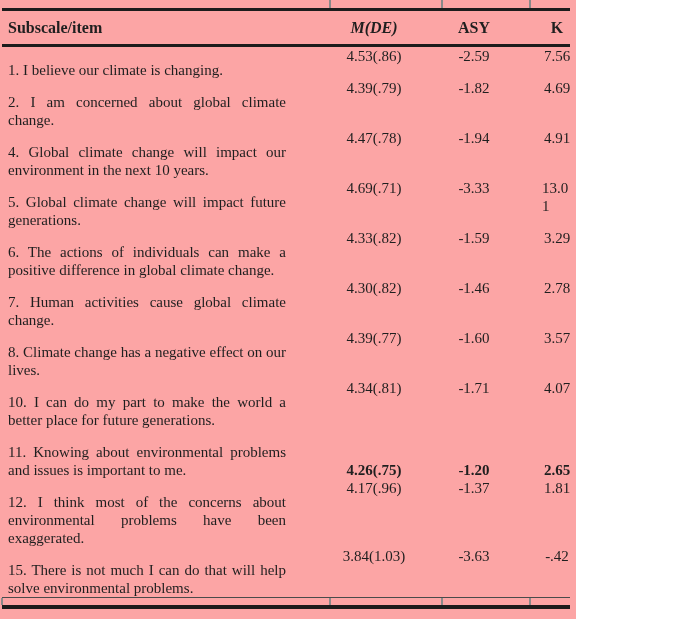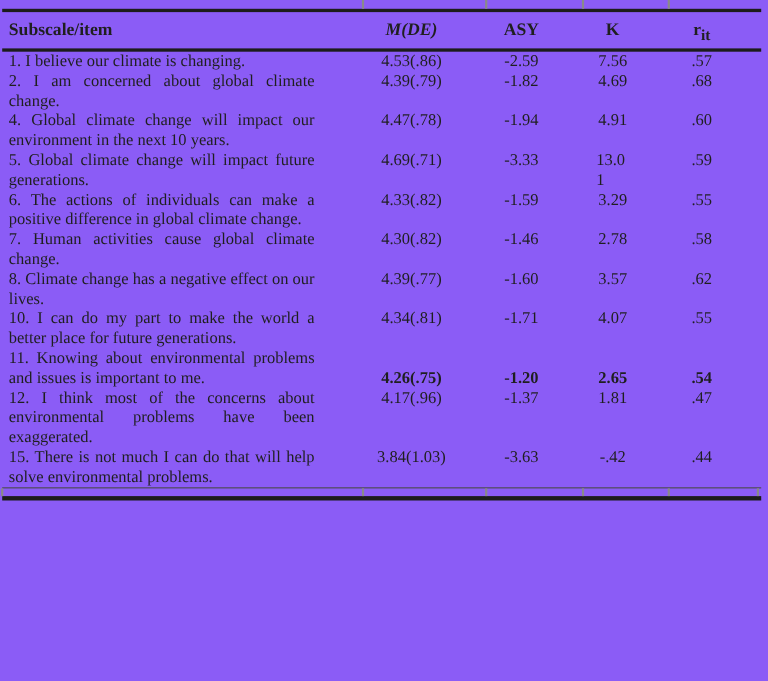--- a/index.html
+++ b/index.html
@@ -1,20 +1,20 @@
 <!DOCTYPE html>
 <html><head>
 <meta charset="utf-8">
 <style>
   html, body { margin: 0; padding: 0; background: #ffffff; }
   .page {
     position: relative;
-    width: 698px;
+    width: 576px;
     height: 619px;
-    background: #8b5cf6;
+    background: #fca5a5;
     font-family: "Liberation Serif", serif;
     color: #1f1f1f;
     overflow: hidden;
   }
   .tick-zone { position: relative; height: 8px; }
   .tick-zone.bottom { height: 7px; }
   .tick {
     position: absolute;
     top: 0;
     bottom: 0;
@@ -49,21 +49,21 @@
     height: 33px;
     vertical-align: middle;
     font-weight: bold;
     font-size: 16px;
   }
   th.item-h { text-align: left; padding-left: 6px; }
   th.num, td.num { text-align: center; padding-right: 24px; }
   th.m-h { font-style: italic; }
   td.item {
     text-align: justify;
-    padding: 0 44px 0 6px;
+    padding: 14px 44px 0 6px;
   }
   tr.valign-bottom td.num { vertical-align: bottom; font-weight: bold; }
   .knum-wrap {
     display: inline-block;
     width: 30px;
     overflow-wrap: anywhere;
     text-align: left;
   }
   sub { font-size: 14px; line-height: 0; }
 </style>

